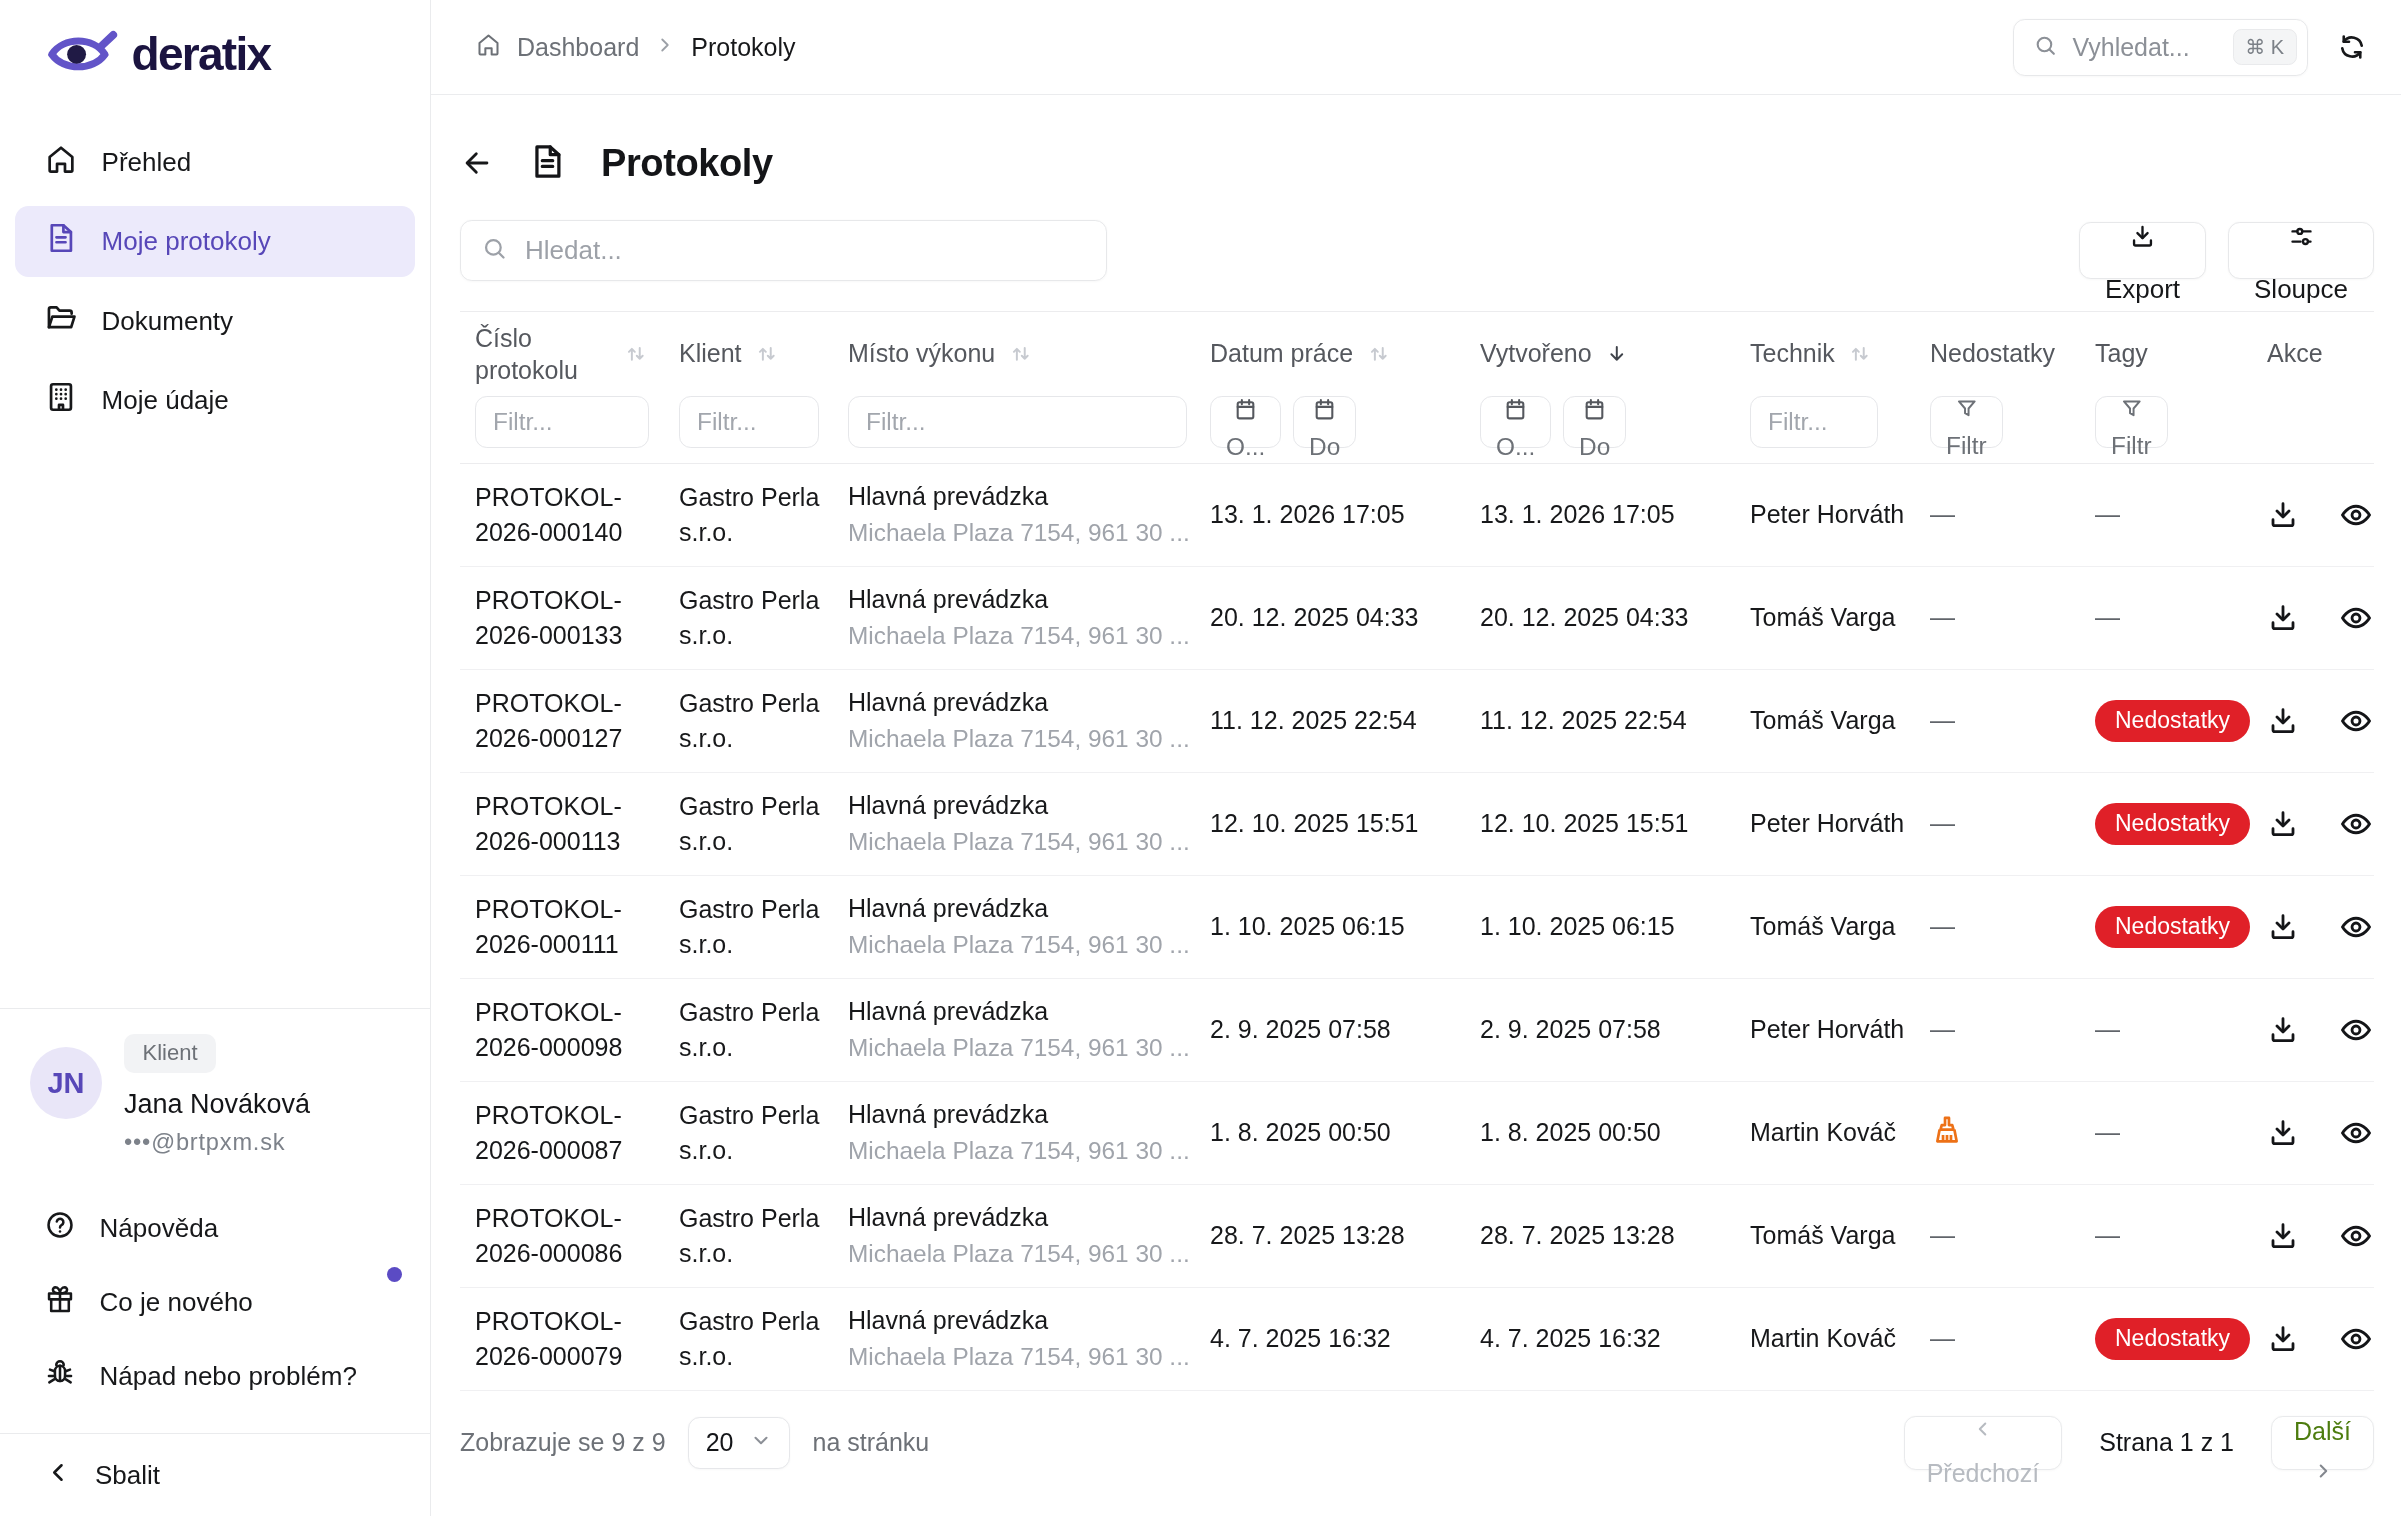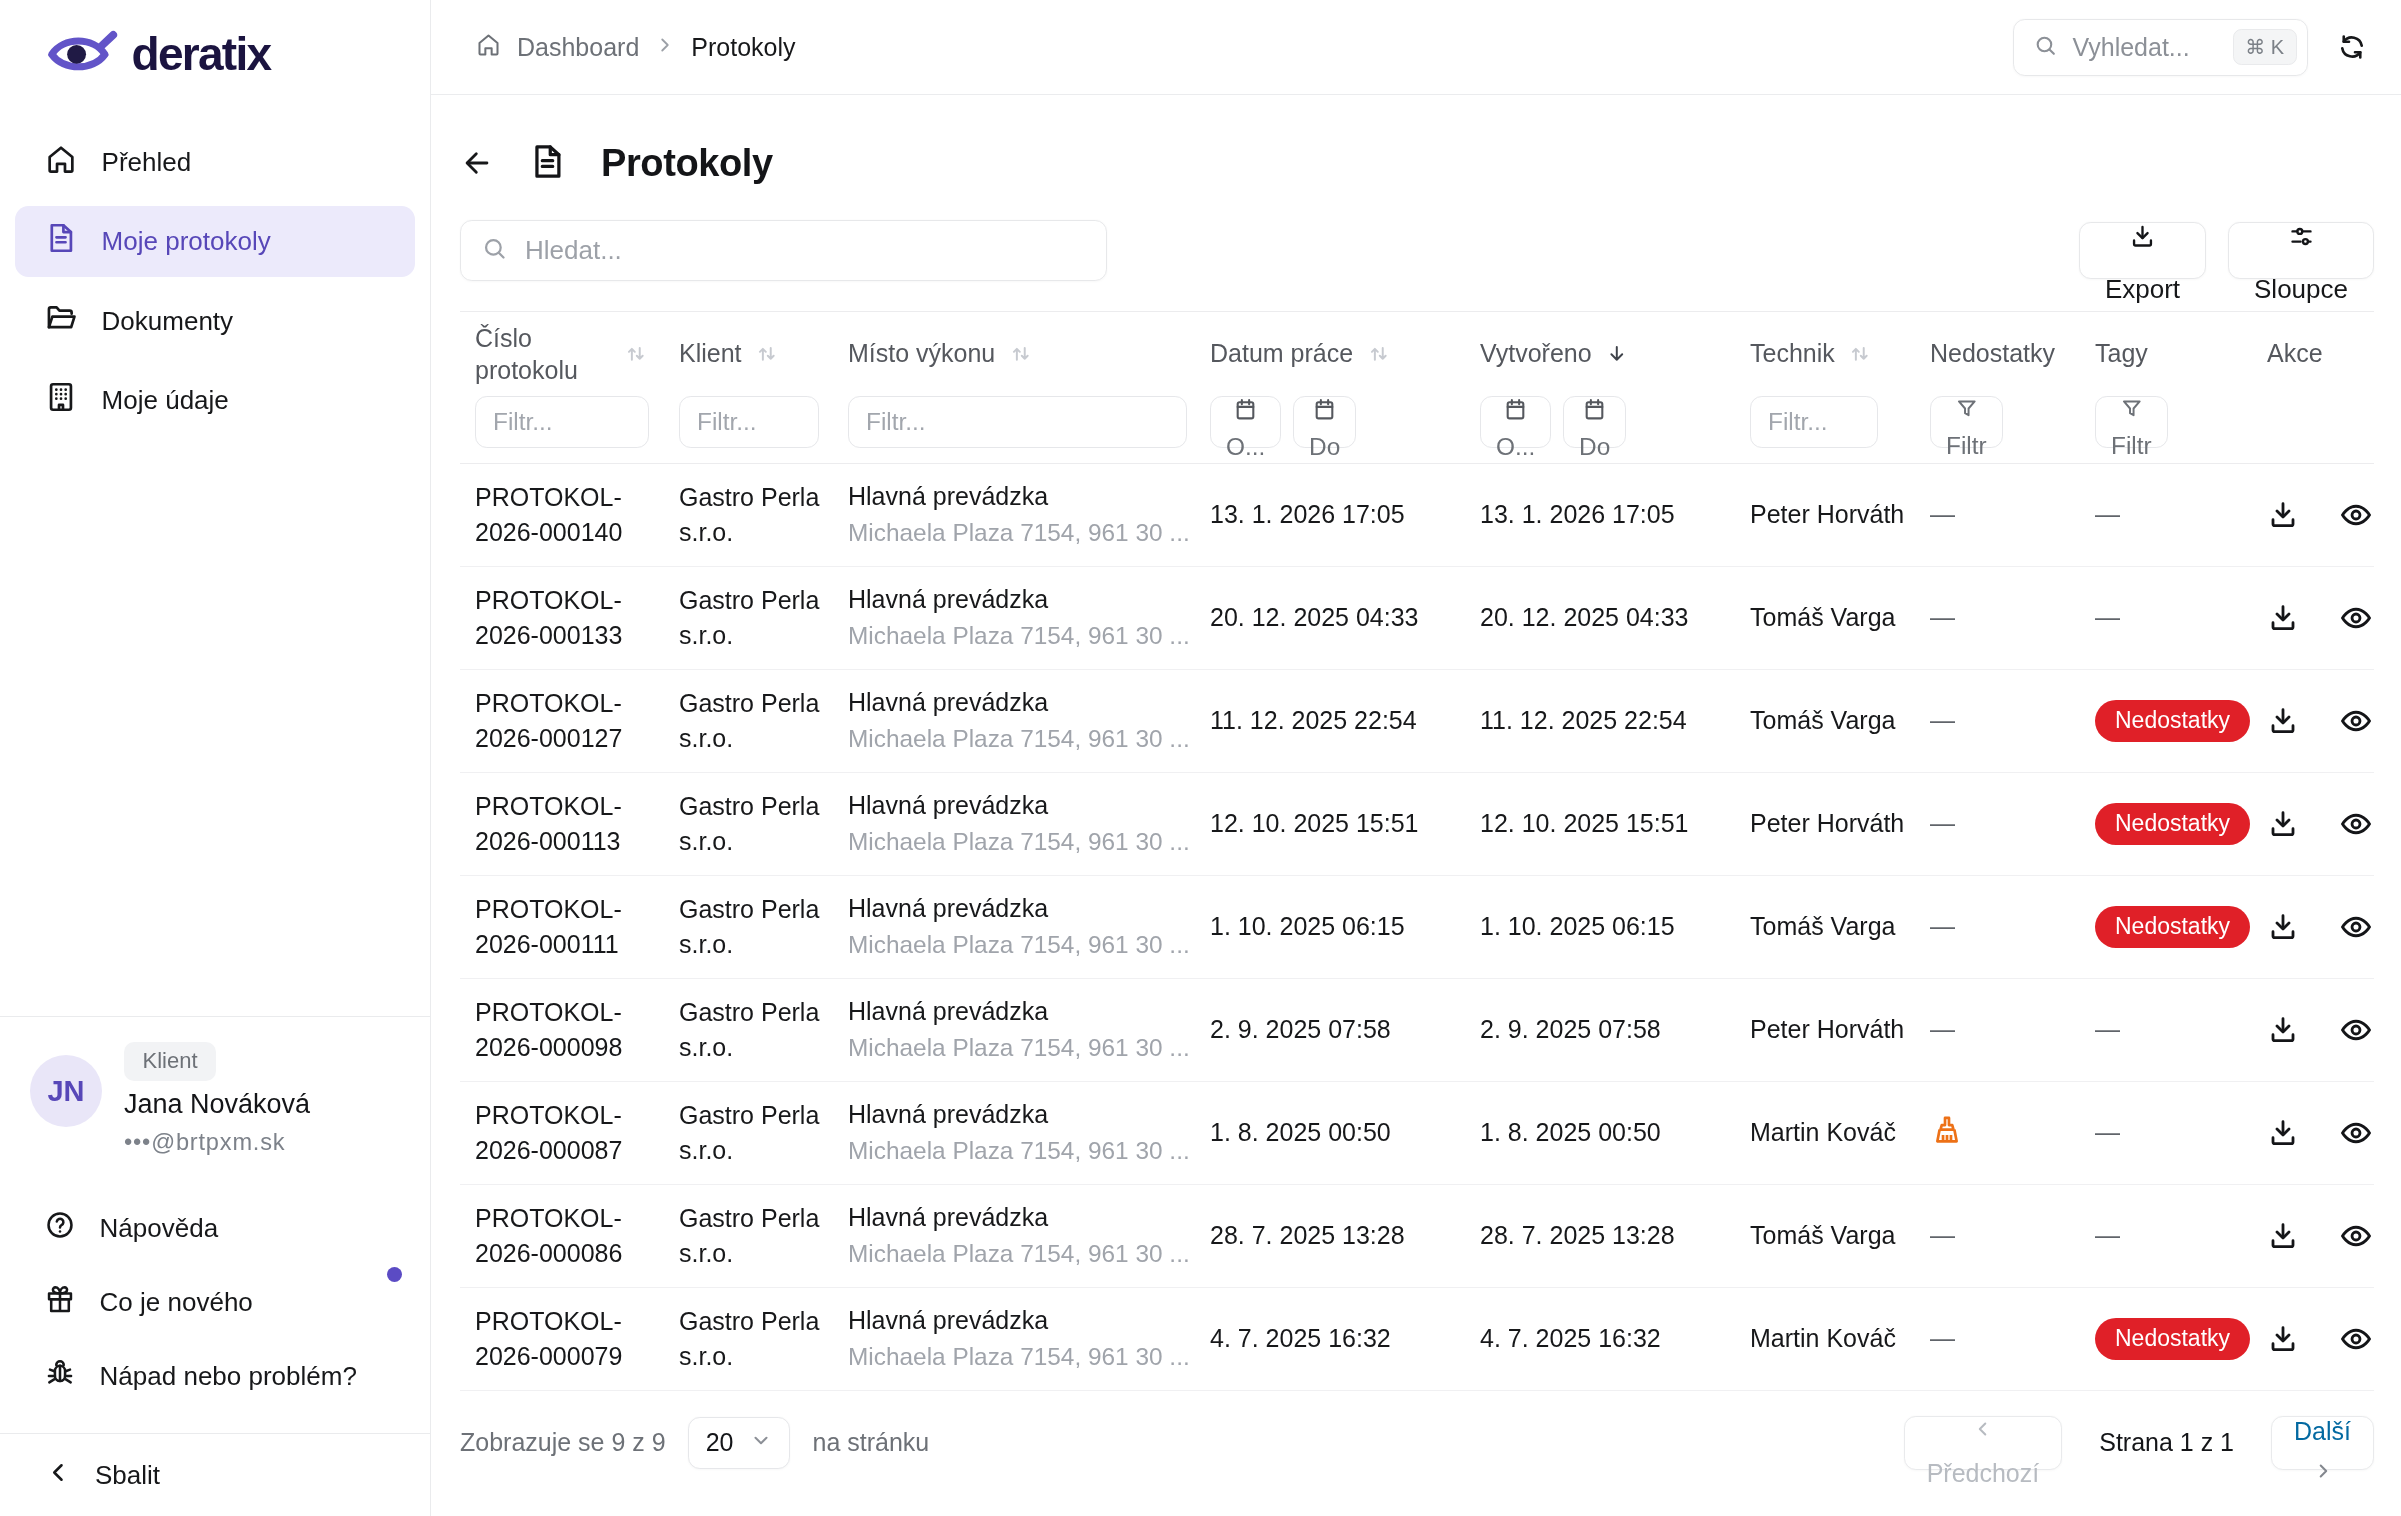--- a/index.html
+++ b/index.html
@@ -20,21 +20,21 @@
     border-radius:13.5px; font-size:26px; color:#17181a; cursor:pointer; }
   .nav-item svg { flex-shrink:0; }
   .nav-item.active { background:#eceafb; color:#5747b8; font-weight:500; }
 
   .user-card { margin-top:auto; border-top:1.7px solid #eaebed; padding:25px 25px 22px 30px;
     display:flex; gap:22px; align-items:flex-start; }
   .avatar { width:72px; height:72px; border-radius:50%; background:#e9e6f8; color:#5747b8;
     font-weight:700; font-size:29px; display:flex; align-items:center; justify-content:center; margin-top:13.5px;}
   .role-badge { display:inline-block; background:#f2f3f5; color:#6d7177; font-size:22px;
     border-radius:10px; padding:6.7px 18.5px; }
-  .user-name { font-size:27px; font-weight:500; color:#141518; margin-top:8px; }
+  .user-name { font-size:27px; font-weight:500; color:#141518; margin-top:16px; }
   .user-email { font-size:23.6px; color:#7d828a; margin-top:8.4px; letter-spacing:0.8px; }
 
   .side-footer { padding:13.5px 15px 20px 15px; display:flex; flex-direction:column; }
   .foot-item { position:relative; display:flex; align-items:center; gap:23.6px; height:74px;
     padding:0 29px; font-size:26px; color:#17181a; border-radius:13.5px; cursor:pointer; }
   .notif-dot { position:absolute; top:1.7px; right:13.5px; width:15px; height:15px;
     border-radius:50%; background:#5b4bc4; }
   .collapse-row { border-top:1.7px solid #eaebed; height:84px; display:flex; align-items:center;
     gap:22px; padding:0 44px; font-size:26px; color:#17181a; cursor:pointer; }
 
@@ -103,21 +103,21 @@
   .pag-left { display:flex; align-items:center; gap:22px; }
   .page-size-select { height:52px; border:1.7px solid #e6e7ea; border-radius:11.8px; background:#fff;
     display:flex; align-items:center; gap:17px; padding:0 17px; cursor:pointer;
     box-shadow:0 0.8px 2.5px rgba(0,0,0,0.03);}
   .page-size-select .val { color:#141518; }
   .pag-right { margin-left:auto; display:flex; align-items:center; }
   .pg-btn { height:54px; border:1.7px solid #e9eaec; border-radius:11.8px; background:#fff;
     display:flex; align-items:center; gap:13.5px; padding:0 22px; font-size:25px;
     box-shadow:0 0.8px 2.5px rgba(0,0,0,0.03);}
   .pg-btn.prev { color:#b7bbc1; }
-  .pg-btn.next { color:#0369a1; }
+  .pg-btn.next { color:#4d7c0f; }
   .page-indicator { color:#141518; margin:0 37px; }
 </style>
 </head>
 <body>
 
 <div class="app">
 
   <aside class="sidebar">
     <div class="logo-row">
       <span>

